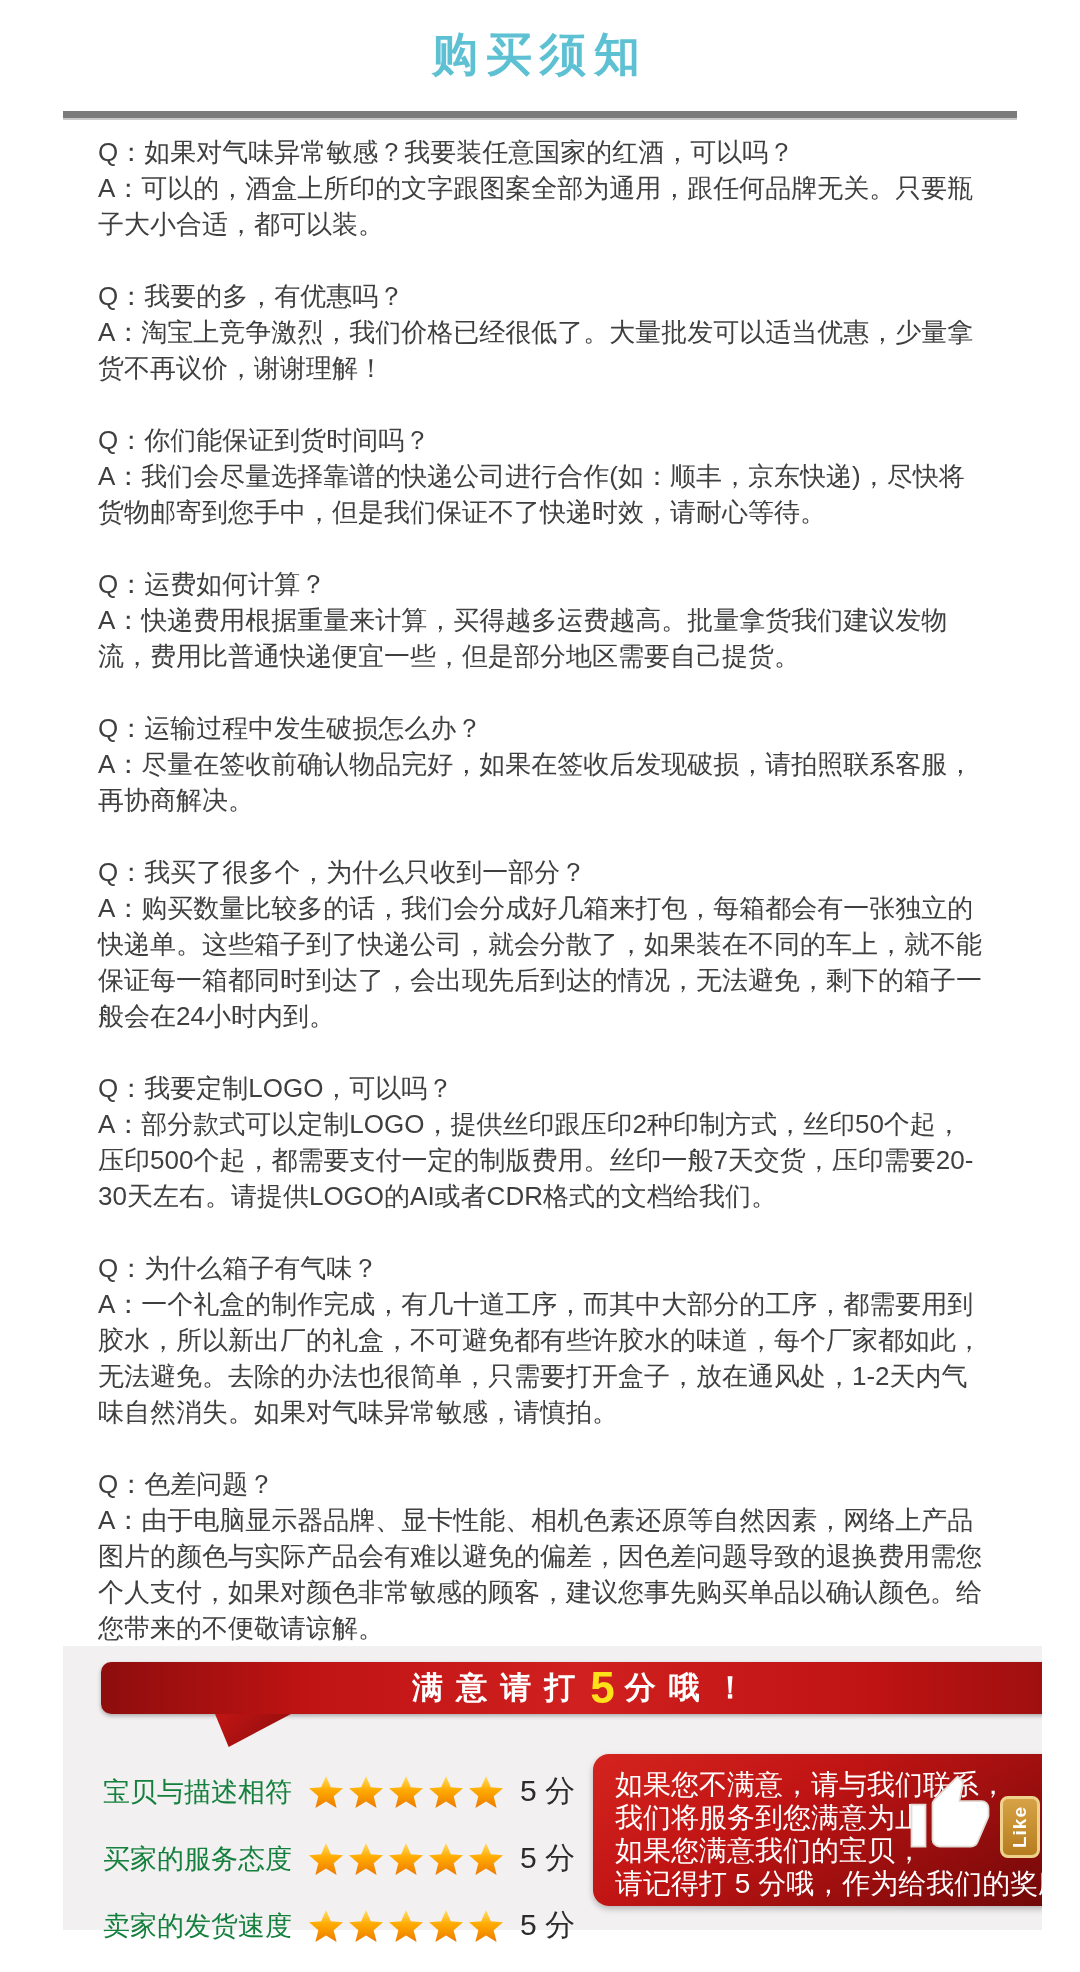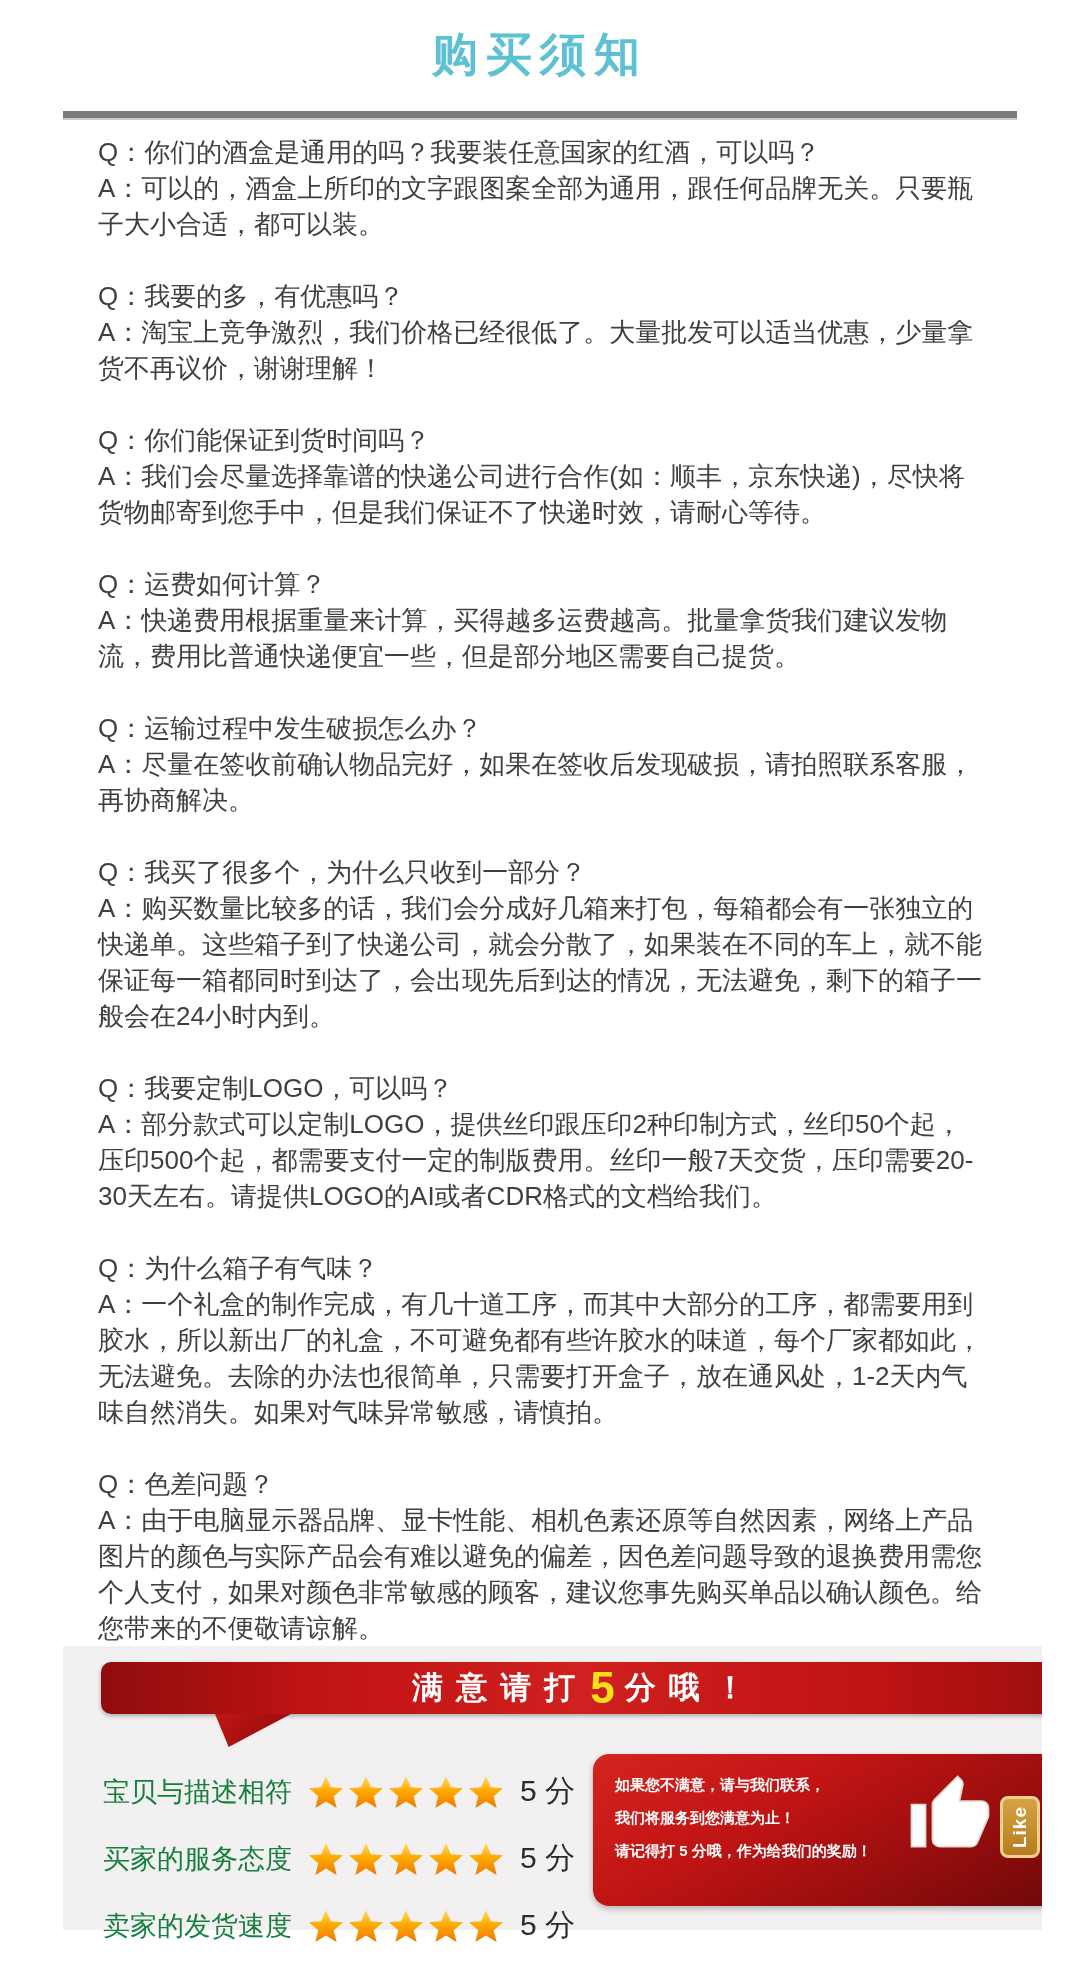--- a/index.html
+++ b/index.html
@@ -68,21 +68,21 @@
   .rating-score{font-size:30px;color:#2b2b2b;margin-left:12px;white-space:nowrap;}
   
   .notice-card{
     position:absolute;left:530px;top:108px;width:465px;height:152px;
     border-radius:16px;
     background:linear-gradient(150deg,#d5241e 0%,#c01414 38%,#9a0e0e 68%,#6f0808 100%);
     box-shadow:0 3px 6px rgba(0,0,0,0.25);
     padding:14px 0 0 22px;box-sizing:border-box;
     color:#ffffff;
   }
-  .notice-line{font-size:15px;line-height:33px;font-weight:bold;white-space:nowrap;}
+  .notice-line{font-size:28px;line-height:33px;font-weight:normal;white-space:nowrap;}
   .thumb-wrap{position:absolute;right:18px;top:16px;width:132px;height:104px;}
   .thumbs-up-icon{position:absolute;left:0;top:0;}
   .like-badge{
     position:absolute;right:0;top:26px;width:40px;height:62px;
     background:linear-gradient(#d6a245,#b67d20);
     border:3px solid #eed28b;border-radius:8px;
     display:flex;align-items:center;justify-content:center;
     box-sizing:border-box;
   }
   .like-badge span{
@@ -104,21 +104,21 @@
   </defs>
 </svg>
 
 <div class="page">
 
   <div class="page-title">购买须知</div>
   <div class="title-divider"></div>
 
   <div class="faq">
     <div class="faq-item">
-      <div class="faq-q">Q：你们的酒盒是通用的吗？我要装任意国家的红酒，可以吗？</div>
+      <div class="faq-q">Q：如果对气味异常敏感？我要装任意国家的红酒，可以吗？</div>
       <div class="faq-a">A：可以的，酒盒上所印的文字跟图案全部为通用，跟任何品牌无关。只要瓶子大小合适，都可以装。</div>
     </div>
     <div class="faq-item">
       <div class="faq-q">Q：我要的多，有优惠吗？</div>
       <div class="faq-a">A：淘宝上竞争激烈，我们价格已经很低了。大量批发可以适当优惠，少量拿货不再议价，谢谢理解！</div>
     </div>
     <div class="faq-item">
       <div class="faq-q">Q：你们能保证到货时间吗？</div>
       <div class="faq-a">A：我们会尽量选择靠谱的快递公司进行合作(如：顺丰，京东快递)，尽快将货物邮寄到您手中，但是我们保证不了快递时效，请耐心等待。</div>
     </div>
@@ -226,20 +226,21 @@
             </svg>
         </span>
         <span class="rating-score">5 分</span>
       </div>
 
     </div>
 
     <div class="notice-card">
       <div class="notice-line">如果您不满意，请与我们联系，</div>
       <div class="notice-line">我们将服务到您满意为止！</div>
+      <div class="notice-line">如果您满意我们的宝贝，</div>
       <div class="notice-line">请记得打 5 分哦，作为给我们的奖励！</div>
 
       <div class="thumb-wrap">
         <svg class="thumbs-up-icon" width="84" height="90" viewBox="0 0 24 24">
           <path fill="#ffffff" stroke="#e2dcd6" stroke-width="0.5" d="M1 21h4V9H1v12zM23 10c0-1.1-.9-2-2-2h-6.31l.95-4.57.03-.32c0-.41-.17-.79-.44-1.06L14.17 1 7.58 7.59C7.22 7.95 7 8.45 7 9v10c0 1.1.9 2 2 2h9c.83 0 1.54-.5 1.84-1.22l3.02-7.05c.09-.23.14-.47.14-.73v-2z"></path>
         </svg>
         <div class="like-badge">
           <span>Like</span>
         </div>
       </div>

